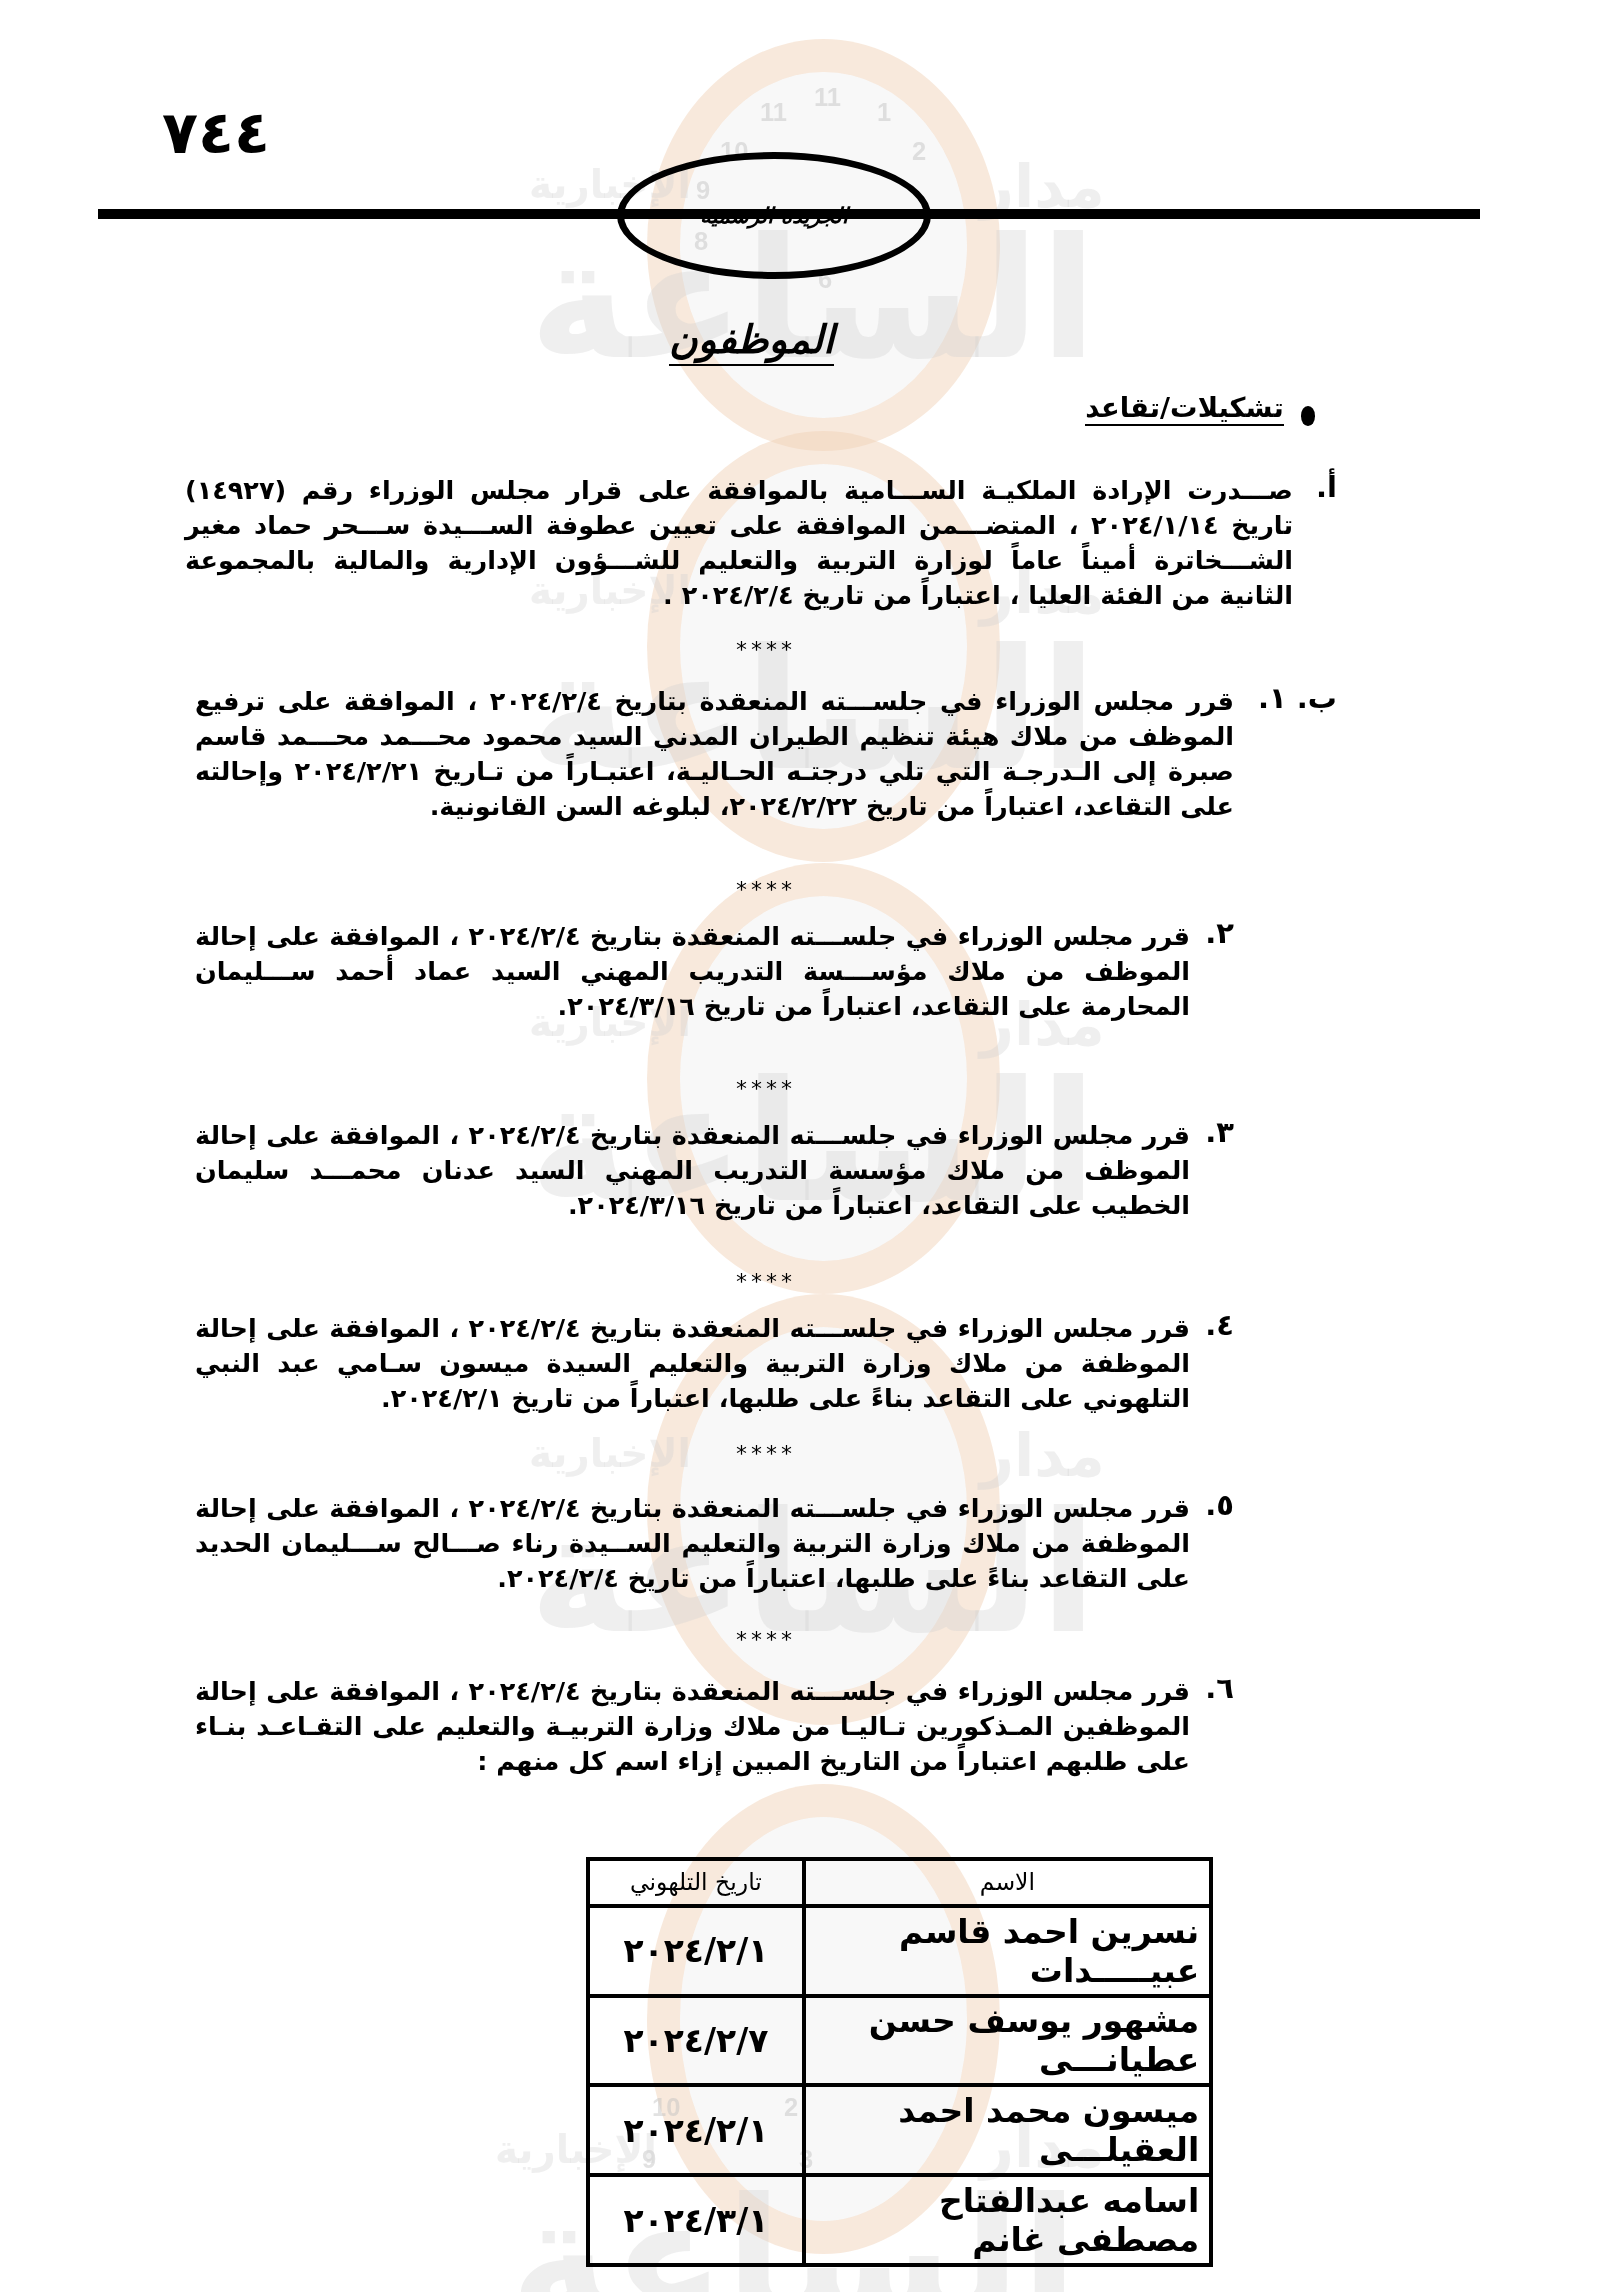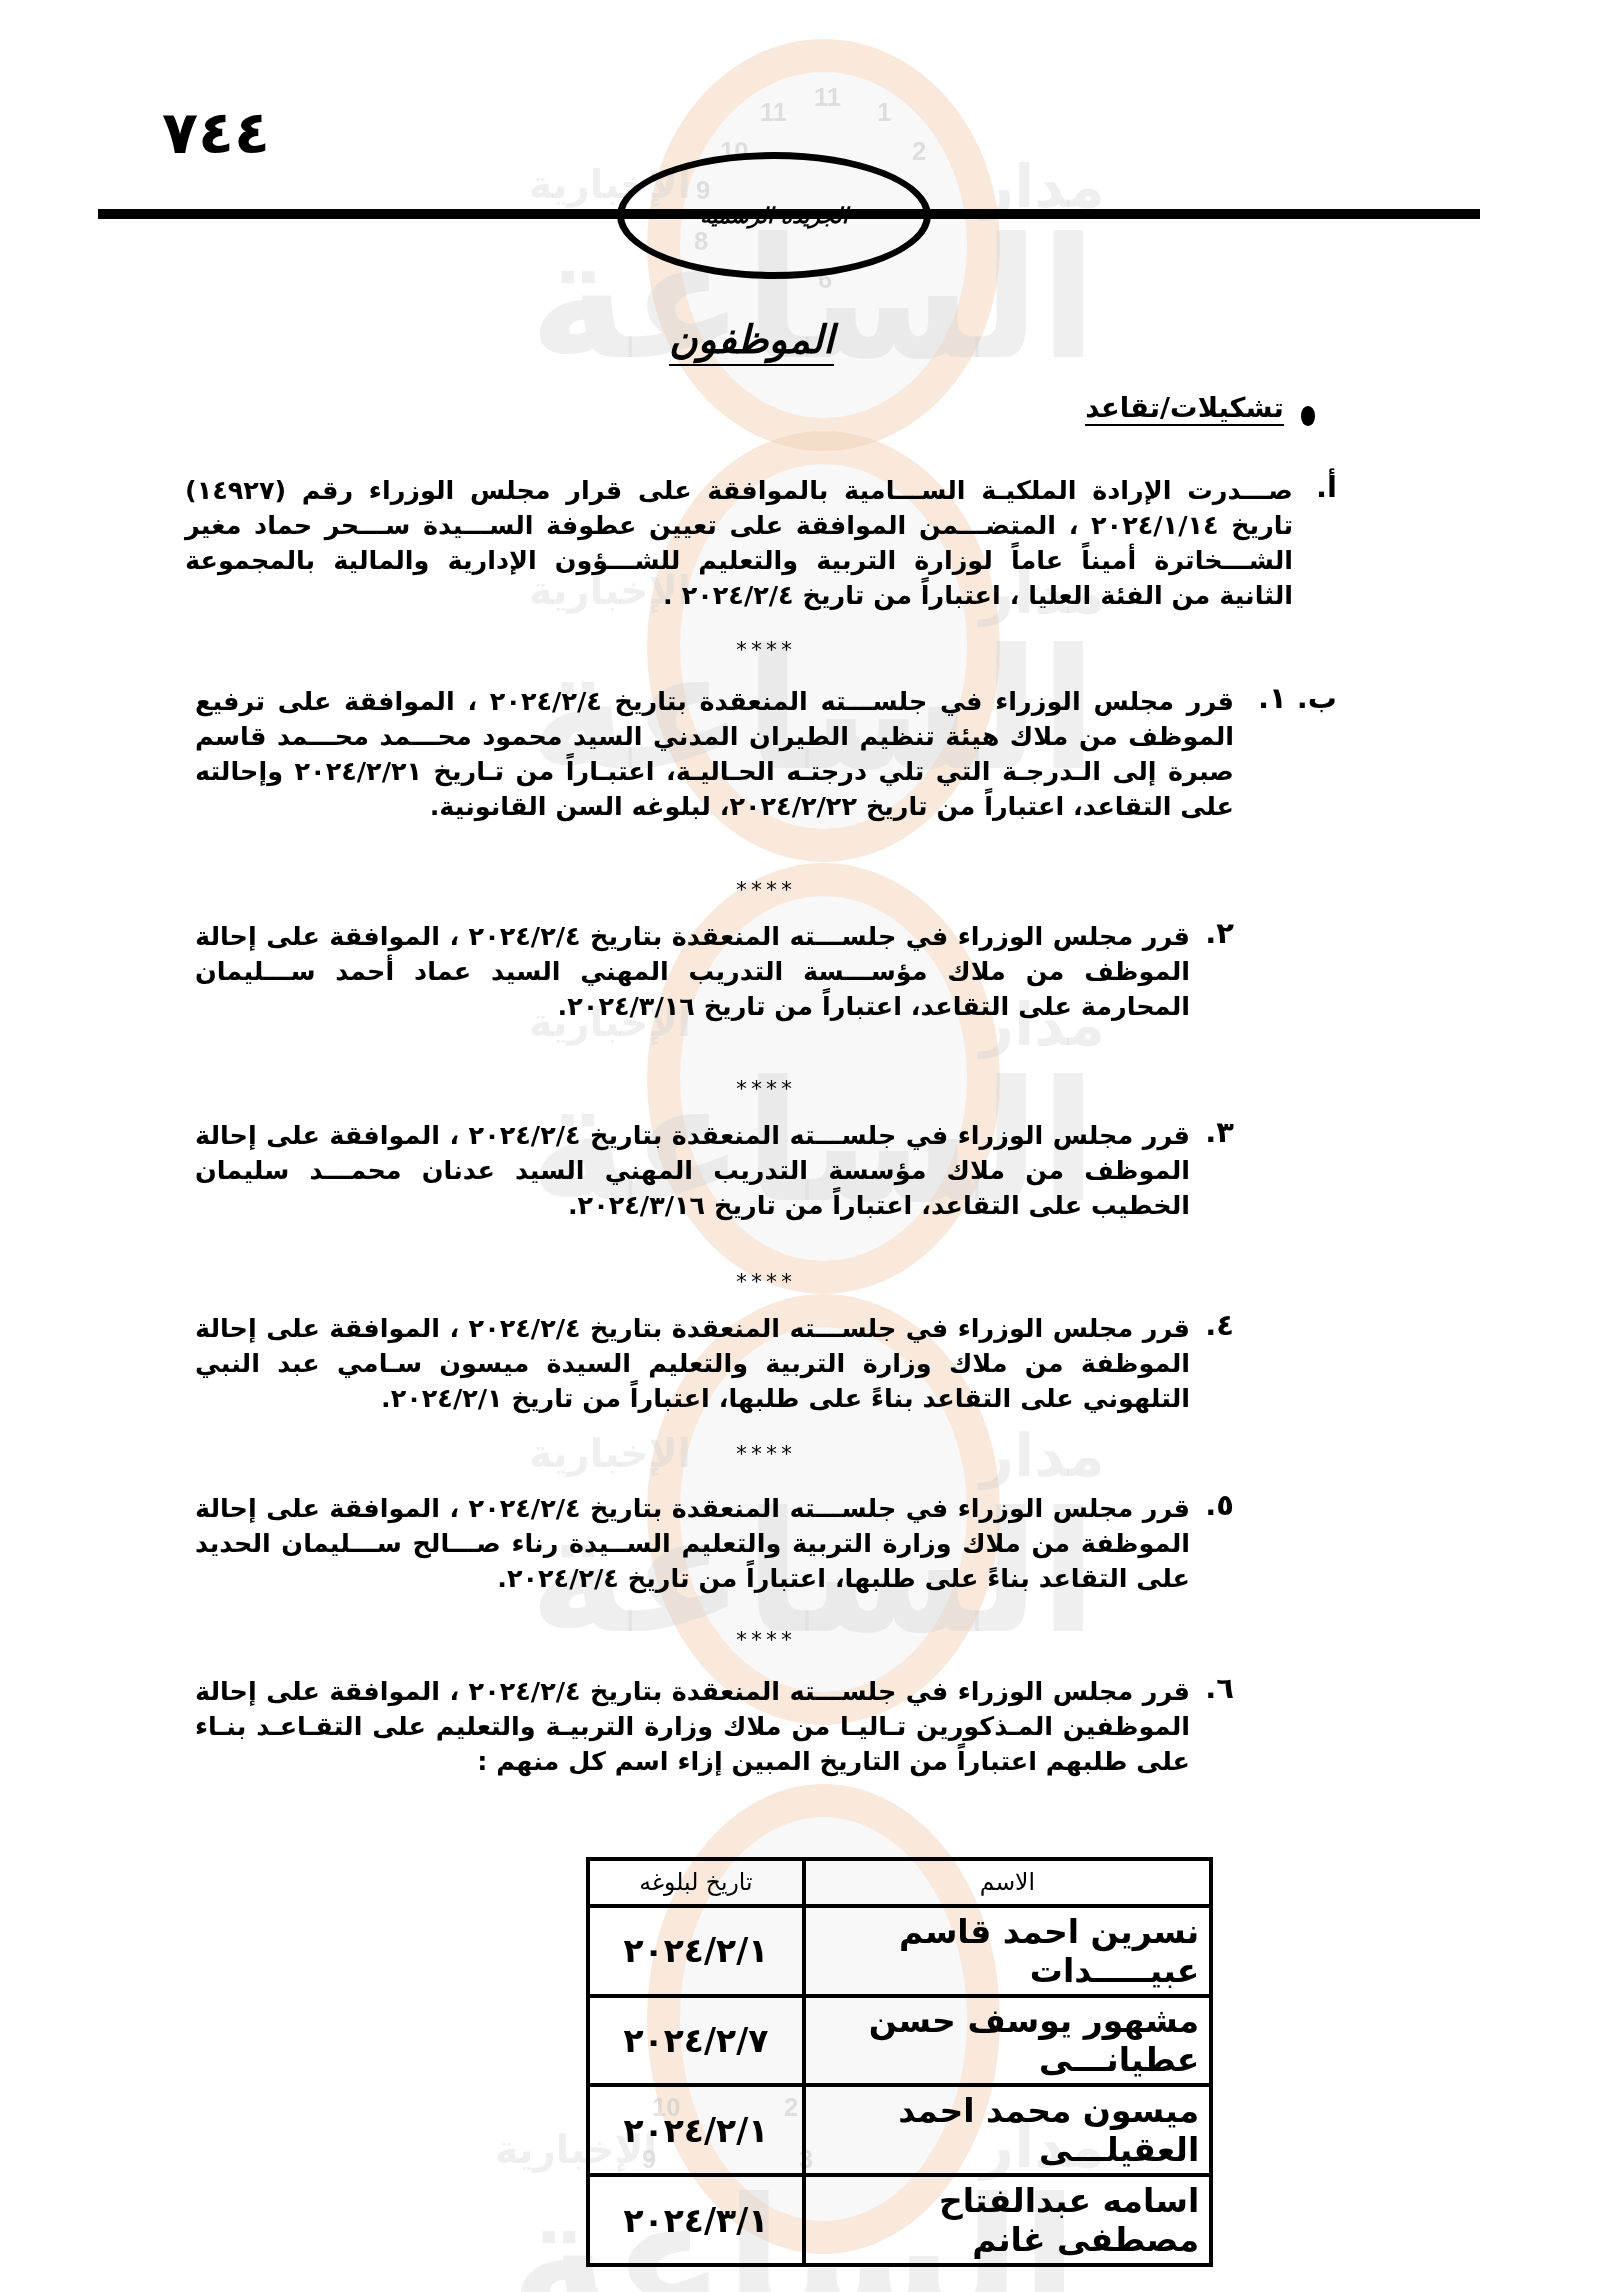--- a/index.html
+++ b/index.html
@@ -126,21 +126,21 @@
 <div class="abs para" style="right:431px;top:1491px;width:995px;">قرر مجلس الوزراء في جلســـته المنعقدة بتاريخ ٢٠٢٤/٢/٤ ، الموافقة على إحالة الموظفة من ملاك وزارة التربية والتعليم الســيدة رناء صـــالح ســـليمان الحديد على التقاعد بناءً على طلبها، اعتباراً من تاريخ ٢٠٢٤/٢/٤.</div>
 <div class="stars" style="left:735px;top:1627px;">****</div>
 
 <div class="marker" style="right:387px;top:1671px;">٦.</div>
 <div class="abs para" style="right:431px;top:1674px;width:995px;">قرر مجلس الوزراء في جلســـته المنعقدة بتاريخ ٢٠٢٤/٢/٤ ، الموافقة على إحالة الموظفين المـذكورين تـاليـا من ملاك وزارة التربيـة والتعليم على التقـاعـد بنـاء على طلبهم اعتباراً من التاريخ المبين إزاء اسم كل منهم :</div>
 
 <table class="ret" style="left:586px;top:1857px;width:627px;">
   <thead>
     <tr>
       <th>الاسم</th>
-      <th>تاريخ لبلوغه</th>
+      <th>تاريخ التلهوني</th>
     </tr>
   </thead>
   <tbody>
     <tr>
       <td class="name">نسرين احمد قاسم عبيـــــدات</td>
       <td class="date">٢٠٢٤/٢/١</td>
     </tr>
     <tr>
       <td class="name">مشهور يوسف حسن عطيانـــى</td>
       <td class="date">٢٠٢٤/٢/٧</td>

